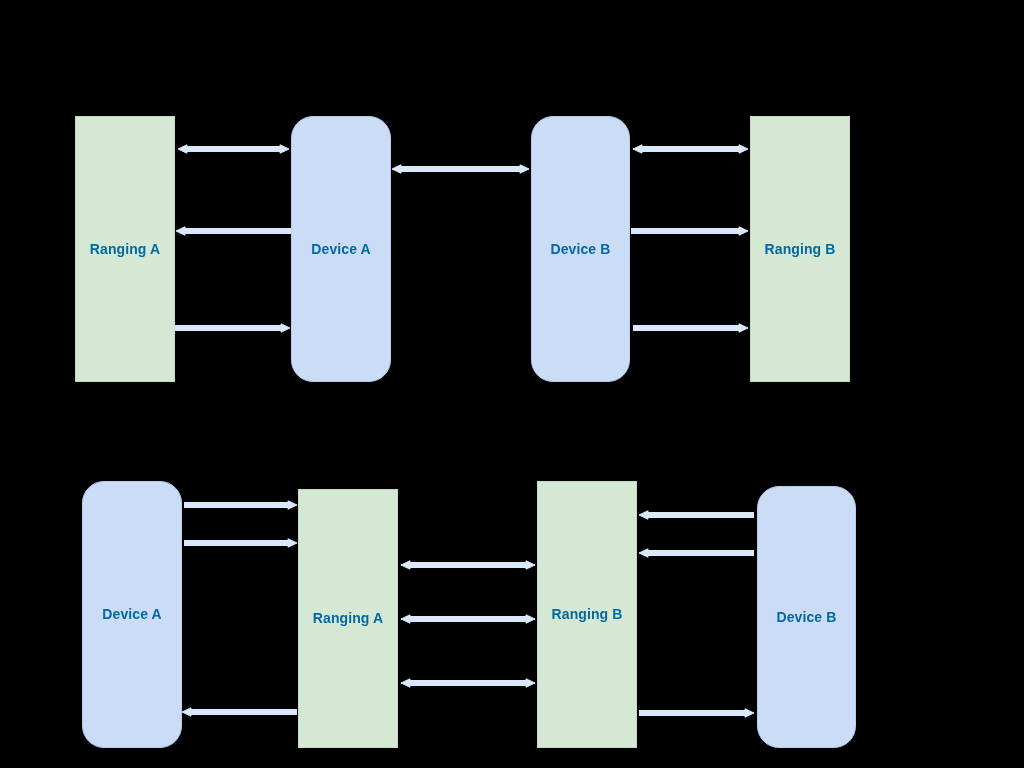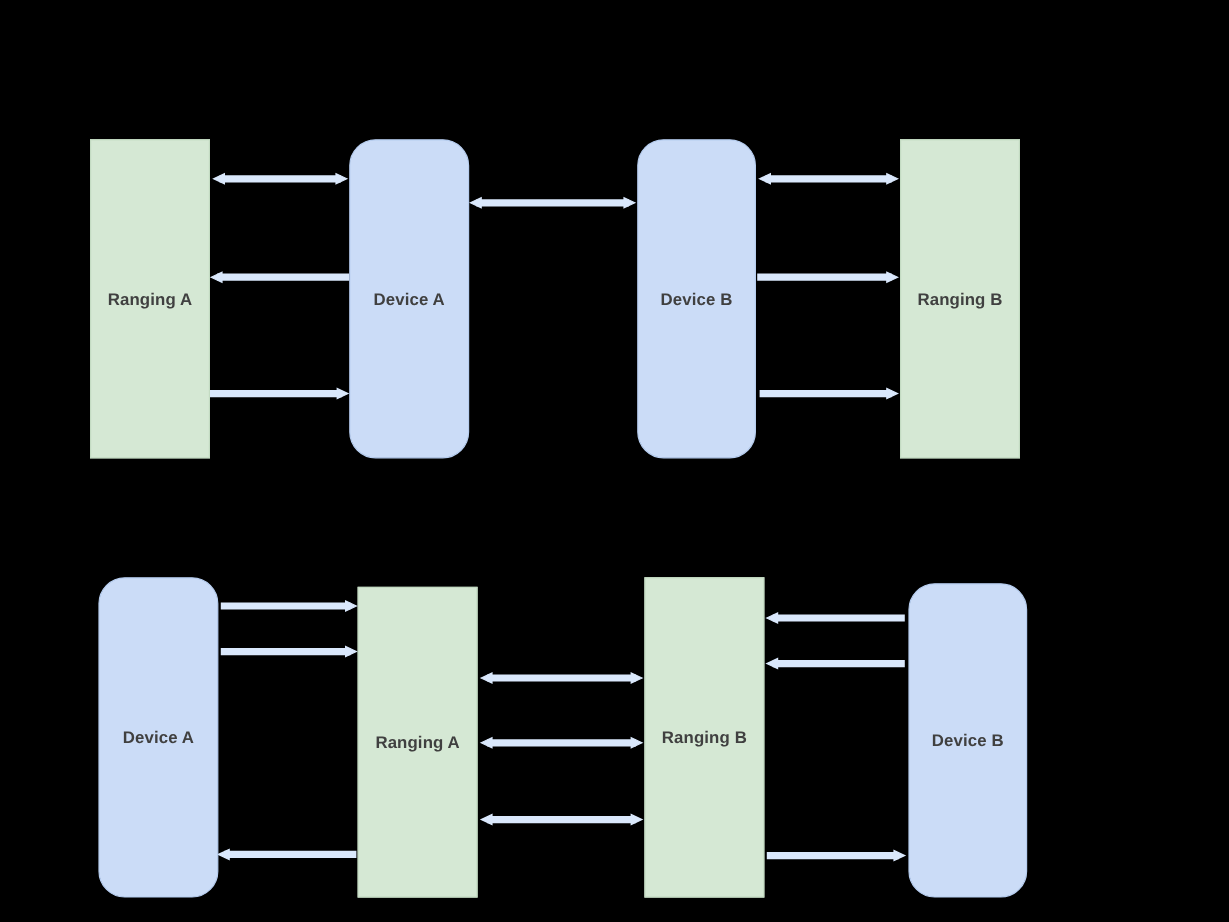--- a/index.html
+++ b/index.html
@@ -21,21 +21,21 @@
   }
   .node {
     position: absolute;
     box-sizing: border-box;
     display: flex;
     align-items: center;
     justify-content: center;
     text-align: right;
     font-size: 14px;
     font-weight: bold;
-    color: #404040;
+    color: #0369a1;
     letter-spacing: 0.1px;
     line-height: 1.2;
   }
   .node.green {
     background: #d5e8d4;
     border: 1px solid #c3dbc2;
     border-radius: 0;
   }
   .node.blue {
     background: #cbdcf7;

